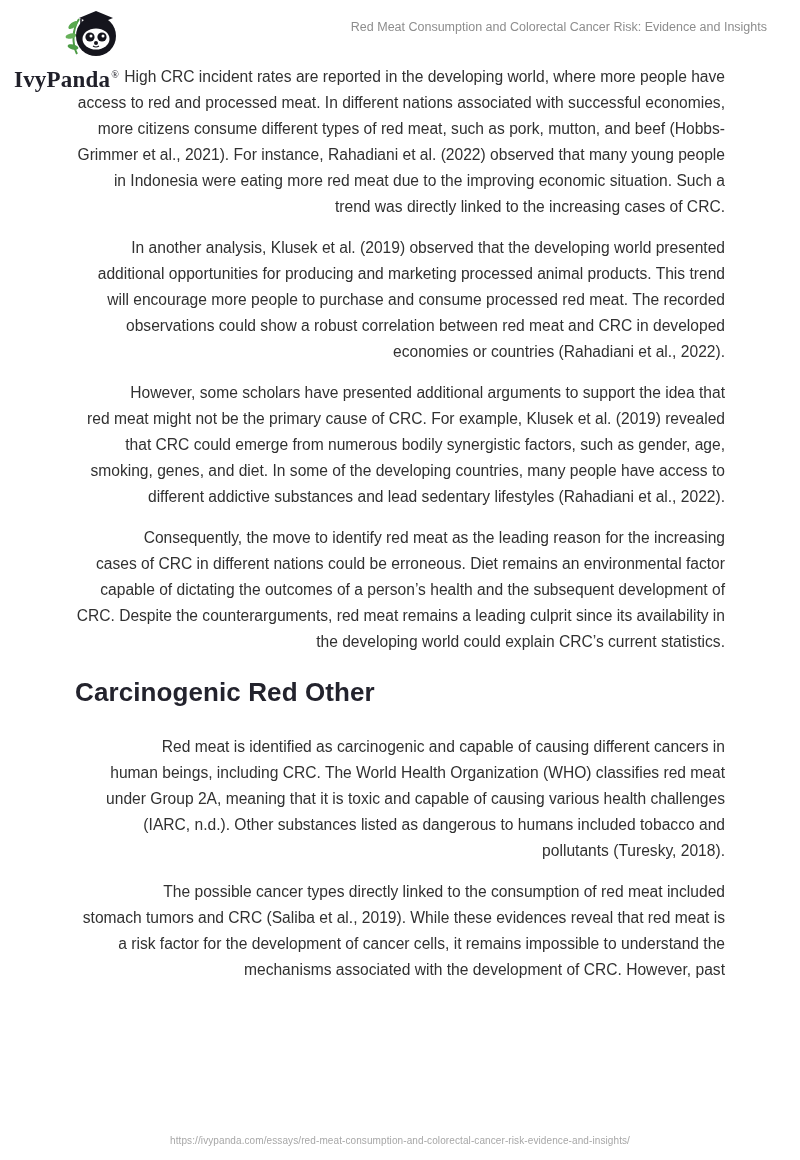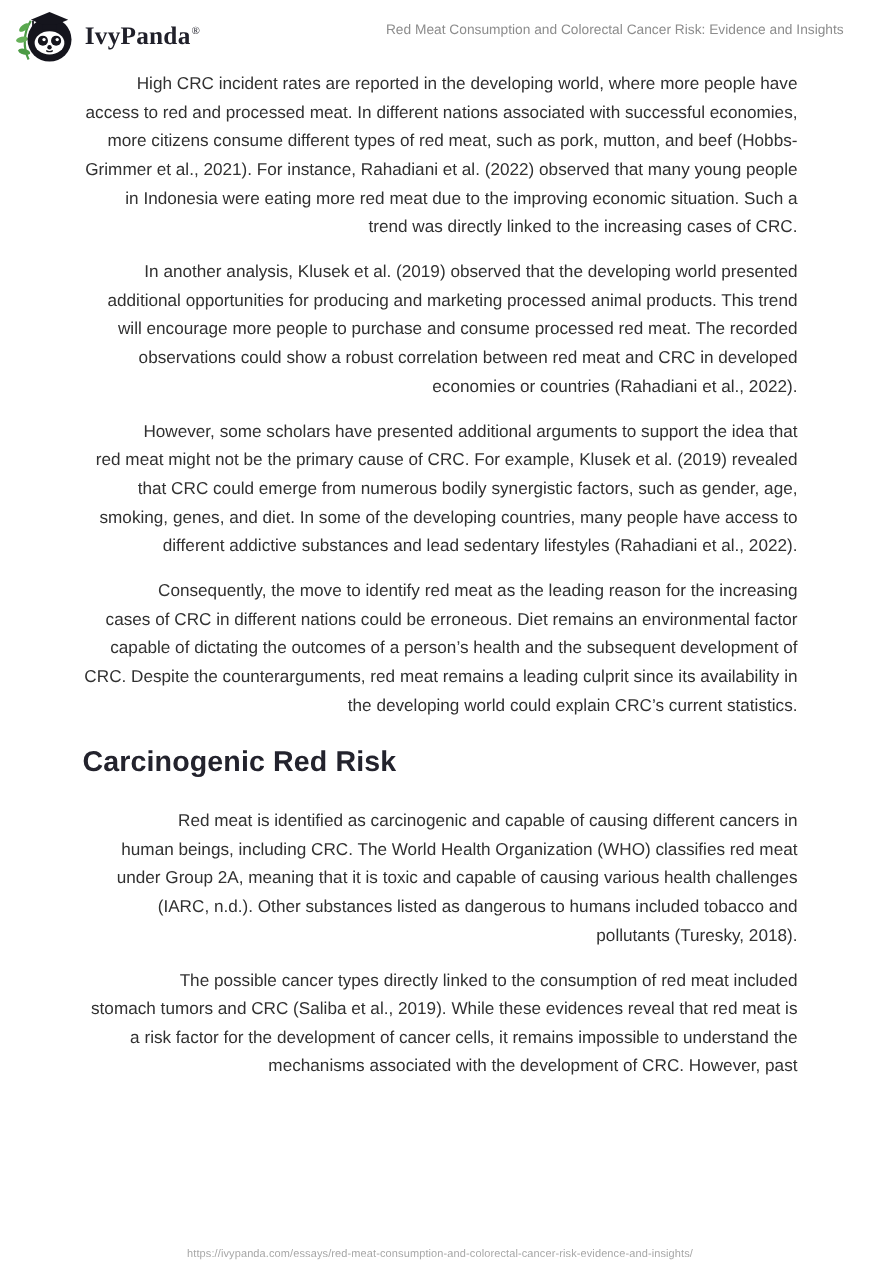--- a/index.html
+++ b/index.html
@@ -18,22 +18,23 @@
   }
   .header {
     display:flex;
     justify-content:space-between;
     align-items:flex-start;
     padding:8px 33px 0 14px;
     height:64px;
   }
   .brand {
     display:flex;
-    align-items:center;
+    align-items:flex-end;
     gap:9px;
+    flex-direction:column;
   }
   .brand-name {
     font-family:"Liberation Serif","DejaVu Serif",serif;
     font-weight:700;
     font-size:23px;
     color:#20202a;
     letter-spacing:0.2px;
   }
   .reg {
     font-size:10px;
@@ -112,21 +113,21 @@
     </div>
     <div class="doc-title">Red Meat Consumption and Colorectal Cancer Risk: Evidence and Insights</div>
   </header>
 
   <main class="content">
     <p class="para">High CRC incident rates are reported in the developing world, where more people have access to red and processed meat. In different nations associated with successful economies, more citizens consume different types of red meat, such as pork, mutton, and beef (Hobbs-Grimmer et al., 2021). For instance, Rahadiani et al. (2022) observed that many young people in Indonesia were eating more red meat due to the improving economic situation. Such a trend was directly linked to the increasing cases of CRC.</p>
     <p class="para">In another analysis, Klusek et al. (2019) observed that the developing world presented additional opportunities for producing and marketing processed animal products. This trend will encourage more people to purchase and consume processed red meat. The recorded observations could show a robust correlation between red meat and CRC in developed economies or countries (Rahadiani et al., 2022).</p>
     <p class="para">However, some scholars have presented additional arguments to support the idea that red meat might not be the primary cause of CRC. For example, Klusek et al. (2019) revealed that CRC could emerge from numerous bodily synergistic factors, such as gender, age, smoking, genes, and diet. In some of the developing countries, many people have access to different addictive substances and lead sedentary lifestyles (Rahadiani et al., 2022).</p>
     <p class="para">Consequently, the move to identify red meat as the leading reason for the increasing cases of CRC in different nations could be erroneous. Diet remains an environmental factor capable of dictating the outcomes of a person’s health and the subsequent development of CRC. Despite the counterarguments, red meat remains a leading culprit since its availability in the developing world could explain CRC’s current statistics.</p>
 
-    <h2 class="heading second">Carcinogenic Red Risk</h2>
+    <h2 class="heading second">Carcinogenic Red Other</h2>
     <p class="para">Red meat is identified as carcinogenic and capable of causing different cancers in human beings, including CRC. The World Health Organization (WHO) classifies red meat under Group 2A, meaning that it is toxic and capable of causing various health challenges (IARC, n.d.). Other substances listed as dangerous to humans included tobacco and pollutants (Turesky, 2018).</p>
     <p class="para">The possible cancer types directly linked to the consumption of red meat included stomach tumors and CRC (Saliba et al., 2019). While these evidences reveal that red meat is a risk factor for the development of cancer cells, it remains impossible to understand the mechanisms associated with the development of CRC. However, past</p>
   </main>
 
   <footer class="footer">
     <span class="url">https://ivypanda.com/essays/red-meat-consumption-and-colorectal-cancer-risk-evidence-and-insights/</span>
   </footer>
 
 </div>
 

